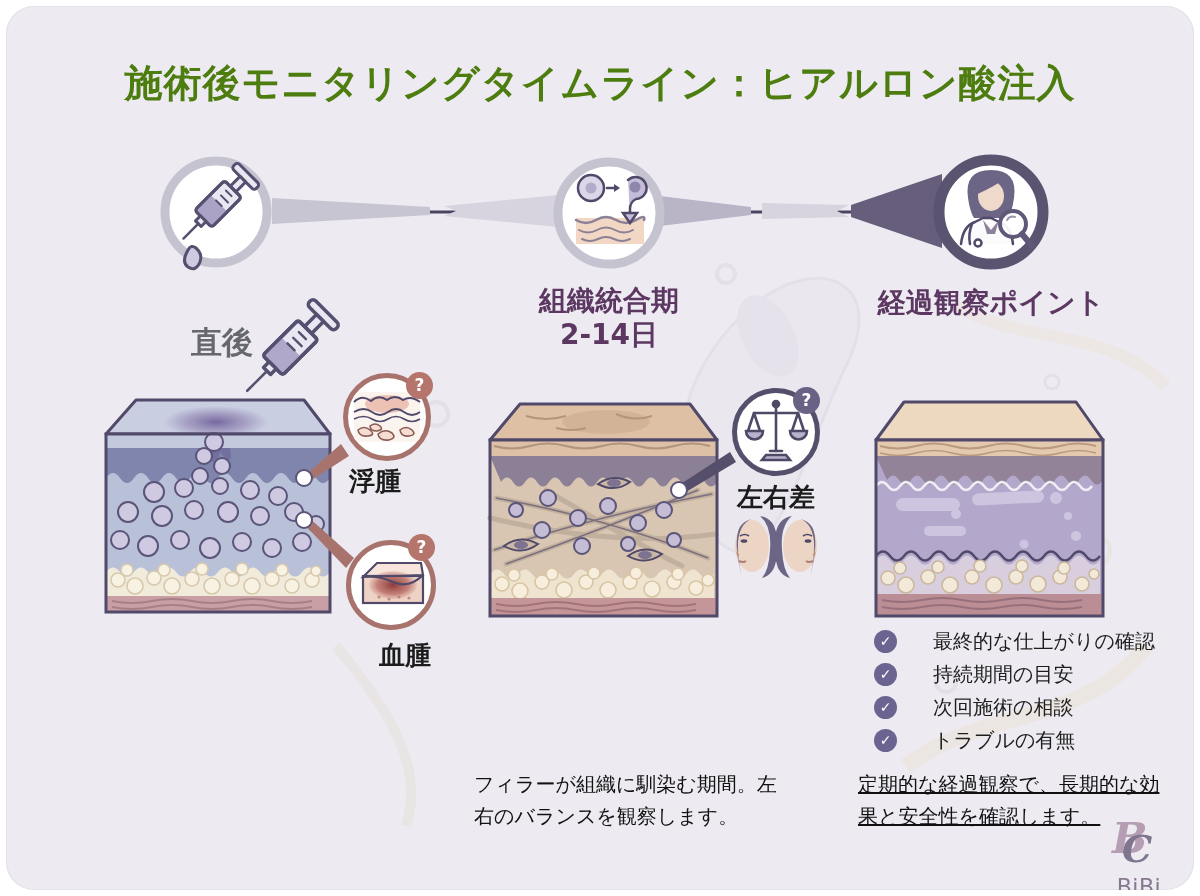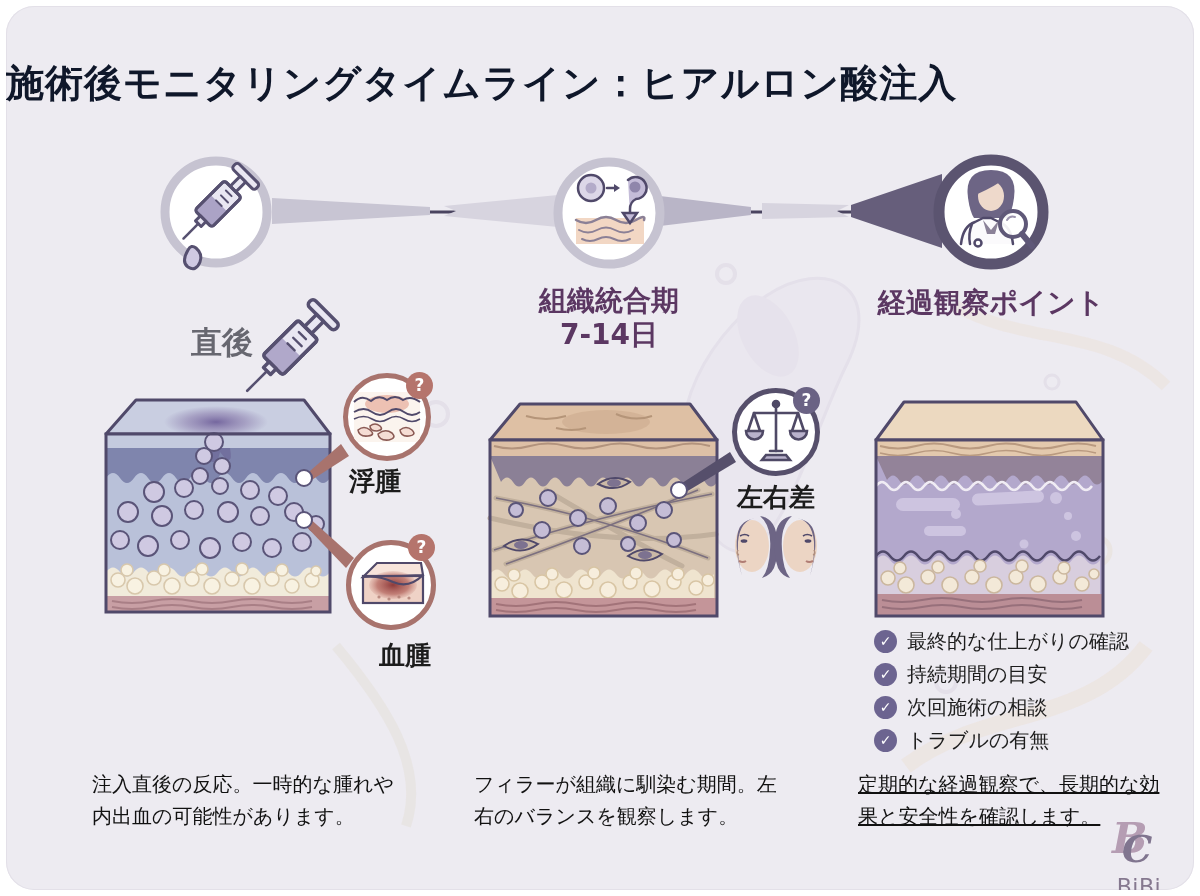--- a/index.html
+++ b/index.html
@@ -1,33 +1,33 @@
 <!DOCTYPE html>
 <html><head>
 <meta charset="utf-8">
 <style>
   * { margin:0; padding:0; box-sizing:border-box; }
   html,body { width:1200px; height:896px; background:#ffffff; font-family:"DejaVu Sans","Liberation Sans",sans-serif; }
   .stage-wrap { position:relative; width:1200px; height:896px; background:#ffffff; overflow:hidden; }
   .card { position:absolute; left:6px; top:6px; width:1188px; height:884px; background:#edebf1; border-radius:28px; box-shadow:0 0 0 1px #e3e0e8 inset; overflow:hidden; }
   .abs { position:absolute; }
-  .title { position:absolute; left:0; top:52px; width:100%; font-size:38px; font-weight:bold; color:#0f172a; letter-spacing:1px; }
+  .title { position:absolute; left:0; top:52px; width:100%; text-align:center; font-size:38px; font-weight:bold; color:#4d7c0f; letter-spacing:1px; }
   .stage-label { position:absolute; text-align:center; font-weight:bold; }
   .lbl-gray { color:#676770; font-size:31px;margin-top:44px; }
   .lbl-purple { color:#5b3762; font-size:28px; line-height:1.2; }
   .callout-circle { position:absolute; border-radius:50%; background:#ffffff; overflow:hidden; }
   .rose-border { border:5px solid #a8736d; }
   .purple-border { border:5px solid #564f6b; }
   .badge { position:absolute; border-radius:50%; width:27px; height:27px; color:#ffffff; font-weight:bold; font-size:17px; text-align:center; line-height:27px; }
   .badge-rose { background:#b5746c; }
   .badge-purple { background:#6a6284; }
   .callout-label { position:absolute; font-size:26px; font-weight:bold; color:#1c1c1c; text-align:center; }
   .check-row { position:absolute; left:868px; display:flex; align-items:center; gap:10px; }
   .check-icon { width:23px; height:23px; border-radius:50%; background:#6c6490; color:#ffffff; font-size:14px; font-weight:bold; text-align:center; line-height:23px; flex:0 0 auto; }
-  .check-text { font-size:20px; color:#1d1d1d; font-weight:500; white-space:nowrap; }
+  .check-text { font-size:20px; color:#1d1d1d; font-weight:500; white-space:nowrap;margin-left:26px; }
   .desc { position:absolute; top:762px; width:308px; font-size:20px; line-height:1.62; color:#111111; }
   .logo { position:absolute; left:1078px; top:812px; width:110px; text-align:center; }
   .monogram { position:relative; height:52px; }
   .mono-b { position:absolute; left:28px; top:-4px; font-family:"DejaVu Serif","Liberation Serif",serif; font-style:italic; font-size:42px; color:#b59db3; font-weight:bold; }
   .mono-c { position:absolute; left:38px; top:8px; font-family:"DejaVu Serif","Liberation Serif",serif; font-style:italic; font-size:38px; color:#80758f; font-weight:bold; }
   .logo-name { font-size:22px; color:#85788f; letter-spacing:0.5px; margin-top:4px; }
 </style>
 </head>
 <body>
 
@@ -105,21 +105,21 @@
       <circle cx="972" cy="103" r="3.5" fill="#ffffff"></circle>
       <circle cx="1007" cy="84" r="13" fill="#ffffff" fill-opacity="0.92" stroke="#5f5878" stroke-width="4"></circle>
       <line x1="1016" y1="94" x2="1026" y2="106" stroke="#5f5878" stroke-width="6"></line>
       <path d="M1001,80 a7,7 0 0 1 8,-3" stroke="#9b93ad" stroke-width="2" fill="none"></path>
     </g>
   </svg>
 
   <div class="stage-label lbl-gray" style="left:146px;top:272px;width:140px;"><span>直後</span></div>
   <div class="stage-label lbl-purple" style="left:490px;top:278px;width:226px;">
     <div>組織統合期</div>
-    <div>7-14日</div>
+    <div>2-14日</div>
   </div>
   <div class="stage-label lbl-purple" style="left:852px;top:280px;width:266px;"><span>経過観察ポイント</span></div>
 
   <svg class="abs" style="left:96px;top:388px;" width="232" height="222" viewBox="0 0 232 222">
     <defs>
       <radialGradient id="bruise1" cx="50%" cy="50%" r="50%">
         <stop offset="0%" stop-color="#70619b" stop-opacity="0.95"></stop>
         <stop offset="55%" stop-color="#8d7fae" stop-opacity="0.6"></stop>
         <stop offset="100%" stop-color="#8d7fae" stop-opacity="0"></stop>
       </radialGradient>
@@ -411,21 +411,20 @@
   </div>
   <div class="check-row" style="top:688px;">
     <div class="check-icon"><span>✓</span></div>
     <div class="check-text">次回施術の相談</div>
   </div>
   <div class="check-row" style="top:721px;">
     <div class="check-icon"><span>✓</span></div>
     <div class="check-text">トラブルの有無</div>
   </div>
 
-  <div class="desc" style="left:86px;">注入直後の反応。一時的な腫れや内出血の可能性があります。</div>
   <div class="desc" style="left:468px;">フィラーが組織に馴染む期間。左右のバランスを観察します。</div>
   <div class="desc" style="left:852px;text-decoration:underline;">定期的な経過観察で、長期的な効果と安全性を確認します。</div>
 
   <div class="logo">
     <div class="monogram">
       <span class="mono-b">B</span>
       <span class="mono-c">C</span>
     </div>
     <div class="logo-name">BiBi Clinic</div>
   </div>

